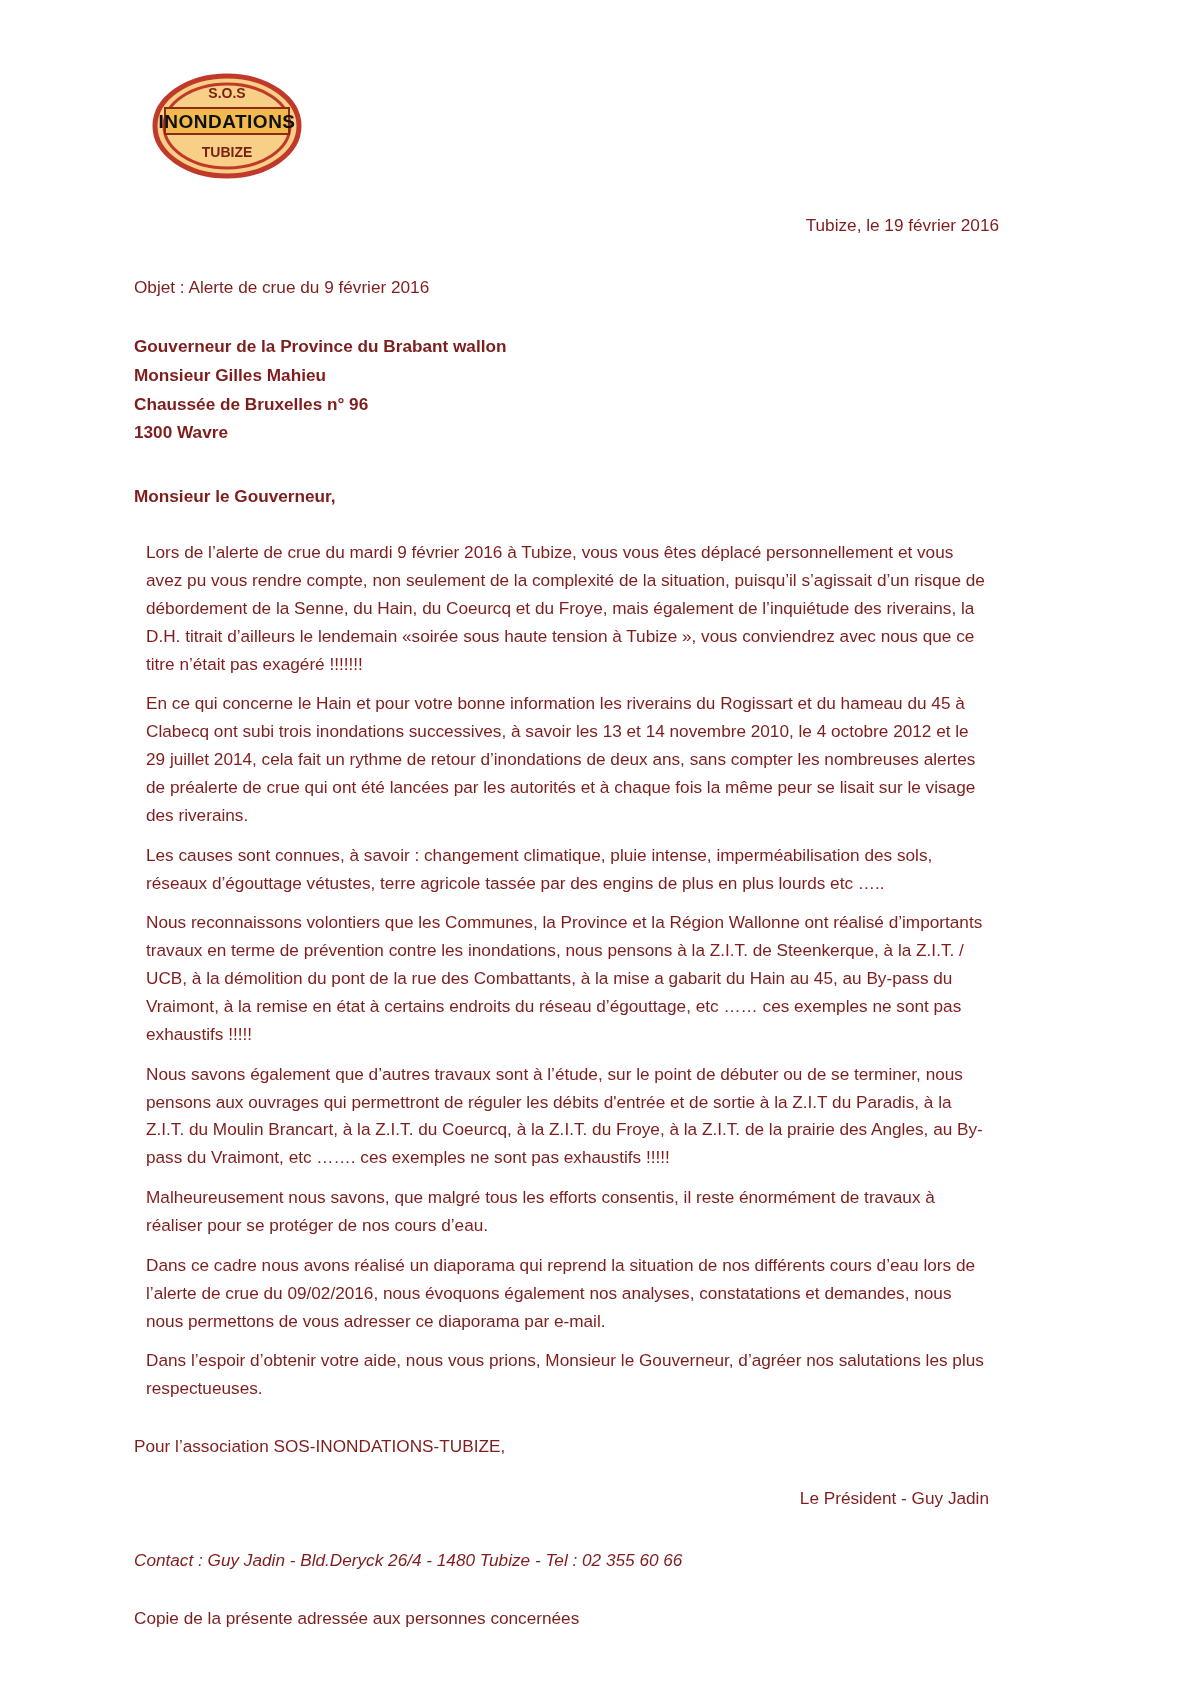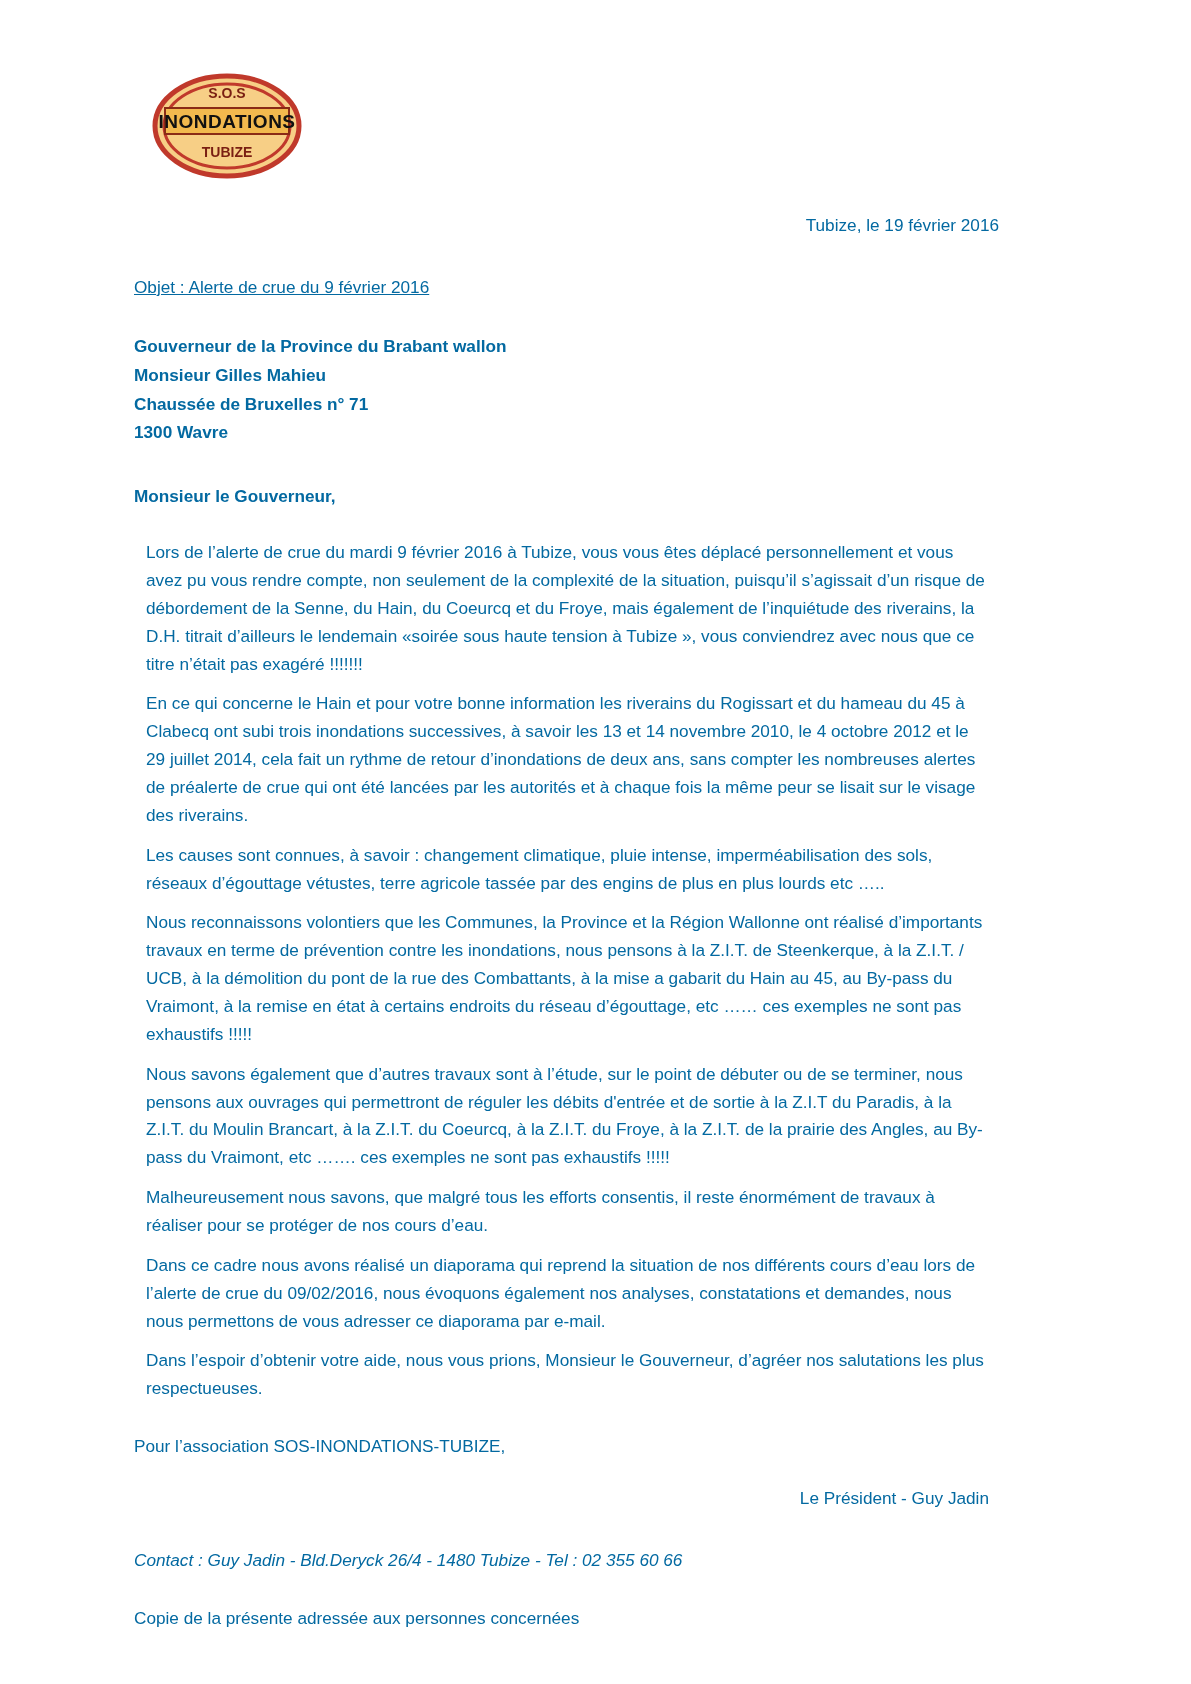--- a/index.html
+++ b/index.html
@@ -34,29 +34,28 @@
   .logo-svg { display: block; }
 
   
   .letter {
     position: absolute;
     left: 134px;
     top: 212px;
     width: 865px;
     font-size: 17.2px;
     line-height: 1.62;
-    color: #0369a1;
+    color: #7f1d1d;
   }
   .date-line {
     text-align: right;
     margin: 0 0 34px 0;
   }
   .subject {
     margin: 0 0 30px 0;
-    text-decoration: underline;
   }
   .recipient {
     font-weight: bold;
     margin: 0 0 36px 0;
   }
   .recipient div { line-height: 1.68; }
   .salutation {
     margin: 0 0 28px 0;
     font-weight: bold;
   }
@@ -92,21 +91,21 @@
 
   <div class="letter">
 
     <div class="date-line">Tubize, le 19 février 2016</div>
 
     <div class="subject">Objet : Alerte de crue du 9 février 2016</div>
 
     <div class="recipient">
       <div>Gouverneur de la Province du Brabant wallon</div>
       <div>Monsieur Gilles Mahieu</div>
-      <div>Chaussée de Bruxelles n° 71</div>
+      <div>Chaussée de Bruxelles n° 96</div>
       <div>1300 Wavre</div>
     </div>
 
     <div class="salutation">Monsieur le Gouverneur,</div>
 
     <p class="para">Lors de l’alerte de crue du mardi 9 février 2016 à Tubize, vous vous êtes déplacé personnellement et vous avez pu vous rendre compte, non seulement de la complexité de la situation, puisqu’il s’agissait d’un risque de débordement de la Senne, du Hain, du Coeurcq et du Froye, mais également de l’inquiétude des riverains, la D.H. titrait d’ailleurs le lendemain «soirée sous haute tension à Tubize », vous conviendrez avec nous que ce titre n’était pas exagéré !!!!!!!</p>
     <p class="para">En ce qui concerne le Hain et pour votre bonne information les riverains du Rogissart et du hameau du 45 à Clabecq ont subi trois inondations successives, à savoir les 13 et 14 novembre 2010, le 4 octobre 2012 et le 29 juillet 2014, cela fait un rythme de retour d’inondations de deux ans, sans compter les nombreuses alertes de préalerte de crue qui ont été lancées par les autorités et à chaque fois la même peur se lisait sur le visage des riverains.</p>
     <p class="para">Les causes sont connues, à savoir : changement climatique, pluie intense, imperméabilisation des sols, réseaux d’égouttage vétustes, terre agricole tassée par des engins de plus en plus lourds etc …..</p>
     <p class="para">Nous reconnaissons volontiers que les Communes, la Province et la Région Wallonne ont réalisé d’importants travaux en terme de prévention contre les inondations, nous pensons à la Z.I.T. de Steenkerque, à la Z.I.T. / UCB, à la démolition du pont de la rue des Combattants, à la mise a gabarit du Hain au 45, au By-pass du Vraimont, à la remise en état à certains endroits du réseau d’égouttage, etc …… ces exemples ne sont pas exhaustifs !!!!!</p>
     <p class="para">Nous savons également que d’autres travaux sont à l’étude, sur le point de débuter ou de se terminer, nous pensons aux ouvrages qui permettront de réguler les débits d'entrée et de sortie à la Z.I.T du Paradis, à la Z.I.T. du Moulin Brancart, à la Z.I.T. du Coeurcq, à la Z.I.T. du Froye, à la Z.I.T. de la prairie des Angles, au By-pass du Vraimont,  etc ……. ces exemples ne sont pas exhaustifs !!!!!</p>

